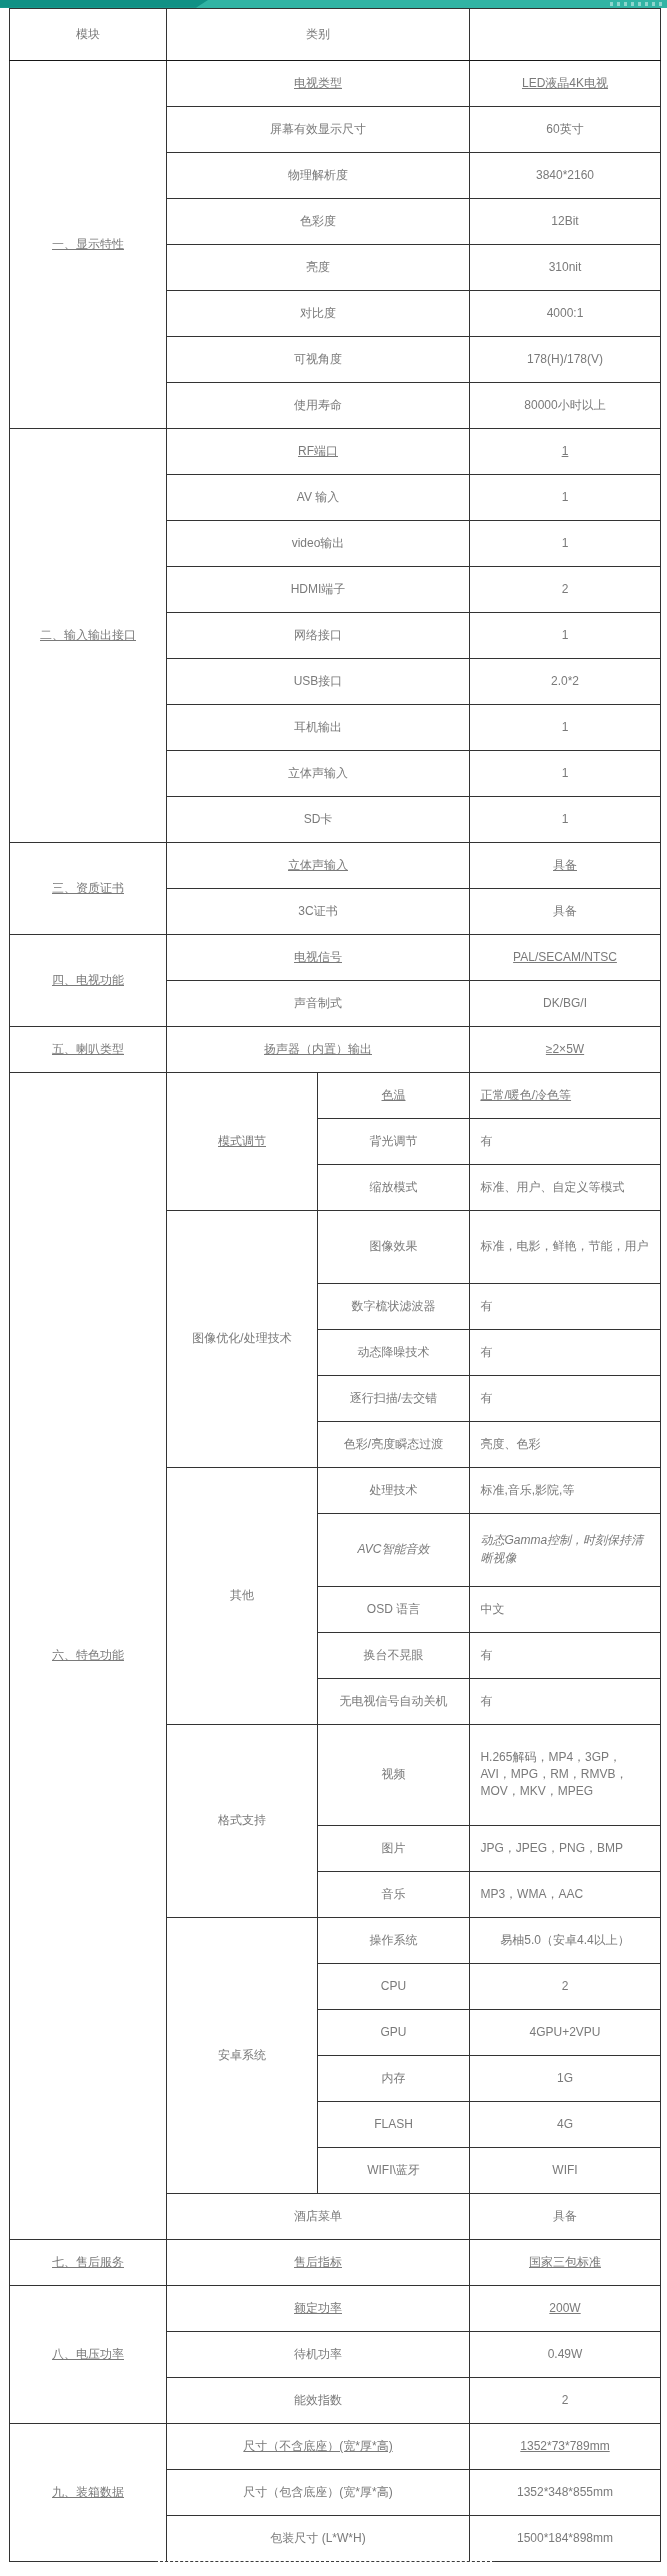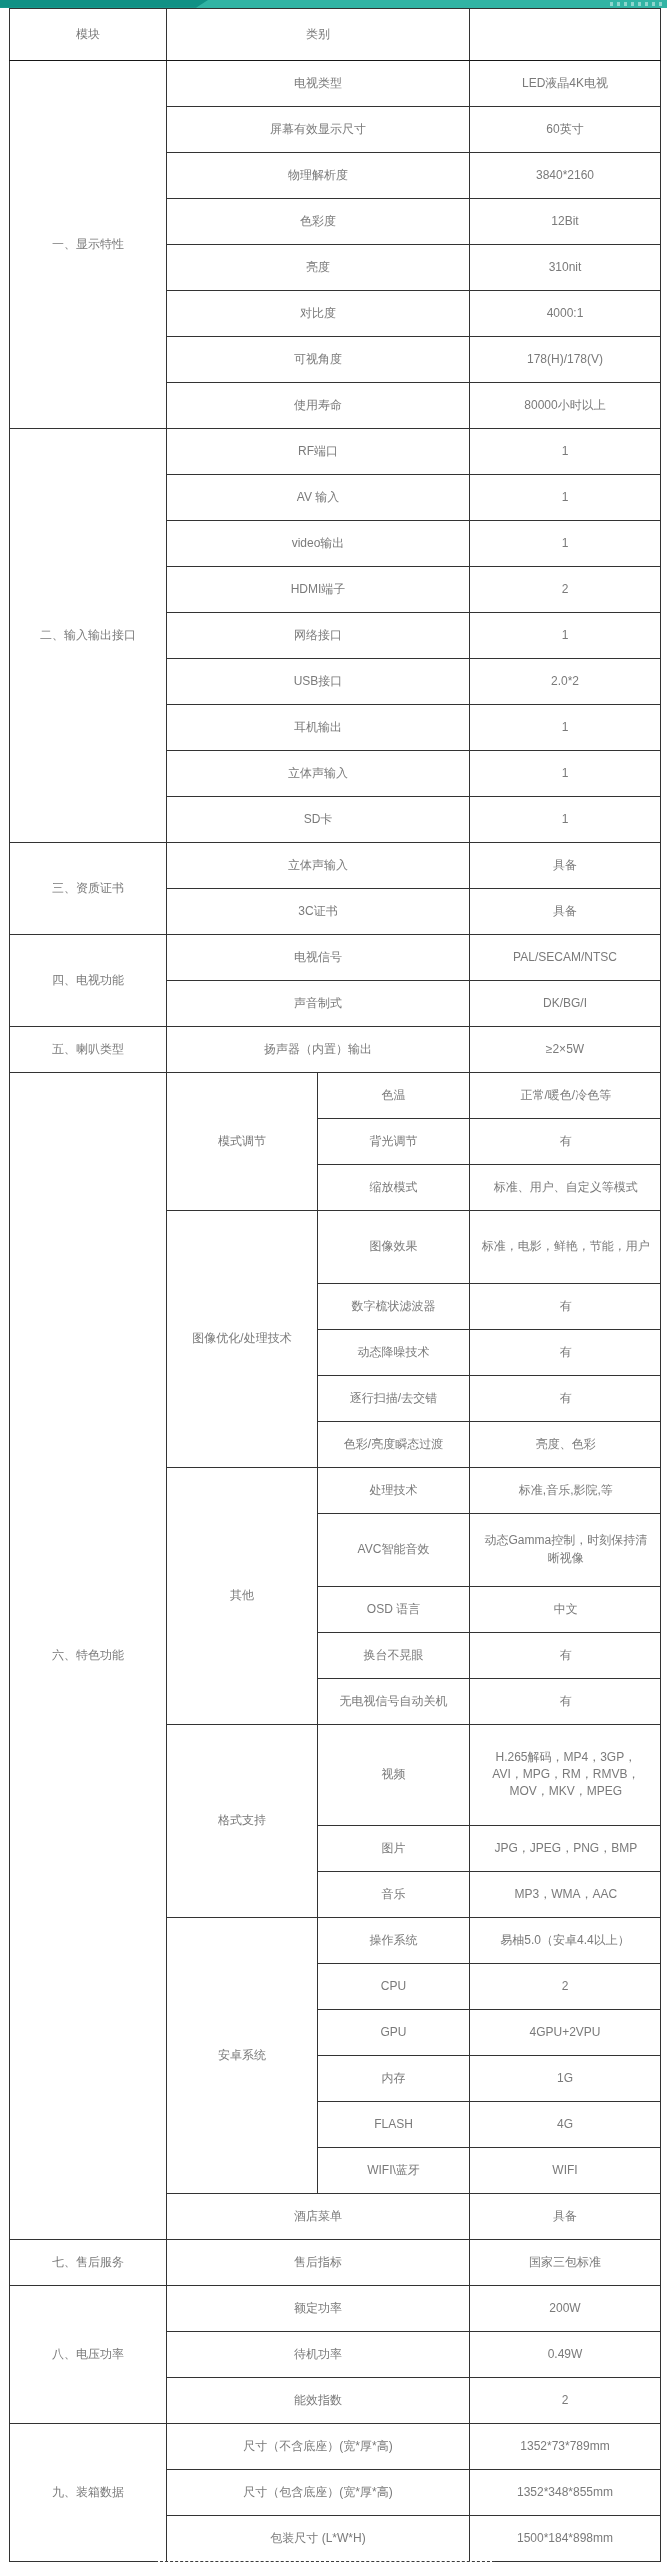--- a/index.html
+++ b/index.html
@@ -44,22 +44,22 @@
     text-align:center;
     vertical-align:middle;
     padding:5.2px 8.7px;
     line-height:1.45;
     box-sizing:border-box;
     word-break:break-word;
   }
   thead tr{height:52px;}
   thead th{border-bottom:1.7px solid #161616;}
   tbody tr{height:46px;}
-  tr.sec-start td{border-top:1.7px solid #161616;}
-  td.value-left{text-align:center;padding-left:10.4px;}
+  tr.sec-start td{border-top:1.7px solid #161616;text-decoration:underline;}
+  td.value-left{text-align:left;padding-left:10.4px;}
   
   .artifact-dash{
     position:absolute;
     left:155px;width:340px;height:5.2px;
     background:#ffffff;
     border-top:1.7px dashed #3c3c3c;
     pointer-events:none;
   }
 </style>
 </head>
@@ -211,21 +211,21 @@
       </tr>
       <tr>
         <td>色彩/亮度瞬态过渡</td>
         <td class="value-left">亮度、色彩</td>
       </tr>
       <tr>
         <td rowspan="5">其他</td>
         <td>处理技术</td>
         <td class="value-left">标准,音乐,影院,等</td>
       </tr>
-      <tr style="height: 73px;">
+      <tr style="height: 73px; font-style: italic;">
         <td>AVC智能音效</td>
         <td class="value-left">动态Gamma控制，时刻保持清晰视像</td>
       </tr>
       <tr>
         <td>OSD 语言</td>
         <td class="value-left">中文</td>
       </tr>
       <tr>
         <td>换台不晃眼</td>
         <td class="value-left">有</td>

